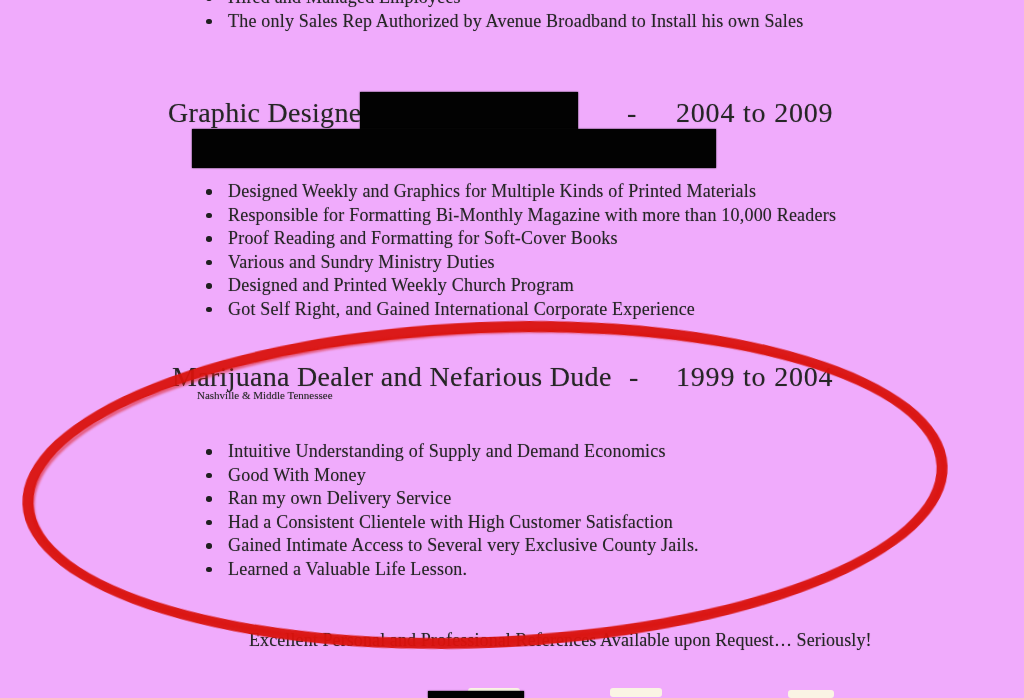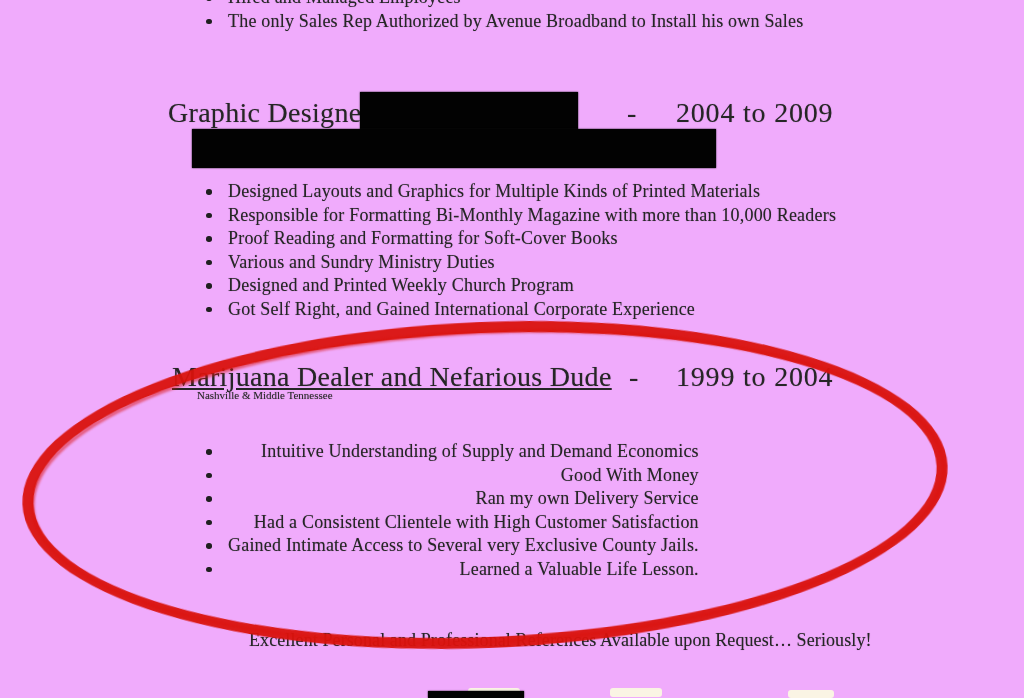--- a/index.html
+++ b/index.html
@@ -17,28 +17,28 @@
     position:absolute; margin:0; padding:0; list-style:none;
     font-size:18px; line-height:23.5px; letter-spacing:0.2px; white-space:nowrap;
   }
   ul.blist li { position:relative; padding-left:25px; }
   ul.blist li::before {
     content:""; position:absolute; left:3px; top:9px;
     width:5.5px; height:5.5px; border-radius:50%; background:#1f1f1f;
   }
   #top-list { left:203px; top:-14px; }
   #gd-list  { left:203px; top:180px; }
-  #mj-list  { left:203px; top:440px;text-align:right; }
+  #mj-list  { left:203px; top:440px; }
 
   
   .head-text { position:absolute; font-size:28px; line-height:26px; letter-spacing:0.3px; white-space:nowrap; }
   #gd-title { left:168px; top:100px; }
   #gd-sep   { left:627px; top:100px; }
   #gd-dates { left:676px; top:100px; letter-spacing:0.8px; }
-  #mj-title { left:172px; top:364px;text-decoration:underline; }
+  #mj-title { left:172px; top:364px; }
   #mj-sep   { left:629px; top:364px; }
   #mj-dates { left:676px; top:364px; letter-spacing:0.8px; }
   #mj-location { position:absolute; left:197px; top:389px; font-size:11px; white-space:nowrap; }
 
   
   .redact { position:absolute; background:#020202; box-shadow:0 0 1.5px #111; }
   #redact-employer-name { left:360px; top:92px;  width:218px; height:39px; }
   #redact-employer-info { left:192px; top:129px; width:524px; height:39px; }
   #redact-bottom        { left:428px; top:691px; width:96px;  height:7px;  }
 
@@ -77,21 +77,21 @@
     </ul>
 
   <span id="gd-title" class="head-text doc-text">Graphic Designer</span>
   <span id="gd-sep" class="head-text doc-text">-</span>
   <span id="gd-dates" class="head-text doc-text">2004 to 2009</span>
 
   <div id="redact-employer-name" class="redact"></div>
   <div id="redact-employer-info" class="redact"></div>
 
   <ul id="gd-list" class="blist doc-text">
-      <li><span>Designed Layouts and Graphics for Multiple Kinds of Printed Materials</span></li>
+      <li><span>Designed Weekly and Graphics for Multiple Kinds of Printed Materials</span></li>
       <li><span>Responsible for Formatting Bi-Monthly Magazine with more than 10,000 Readers</span></li>
       <li><span>Proof Reading and Formatting for Soft-Cover Books</span></li>
       <li><span>Various and Sundry Ministry Duties</span></li>
       <li><span>Designed and Printed Weekly Church Program</span></li>
       <li><span>Got Self Right, and Gained International Corporate Experience</span></li>
     </ul>
 
   <span id="mj-title" class="head-text doc-text">Marijuana Dealer and Nefarious Dude</span>
   <span id="mj-sep" class="head-text doc-text">-</span>
   <span id="mj-dates" class="head-text doc-text">1999 to 2004</span>

